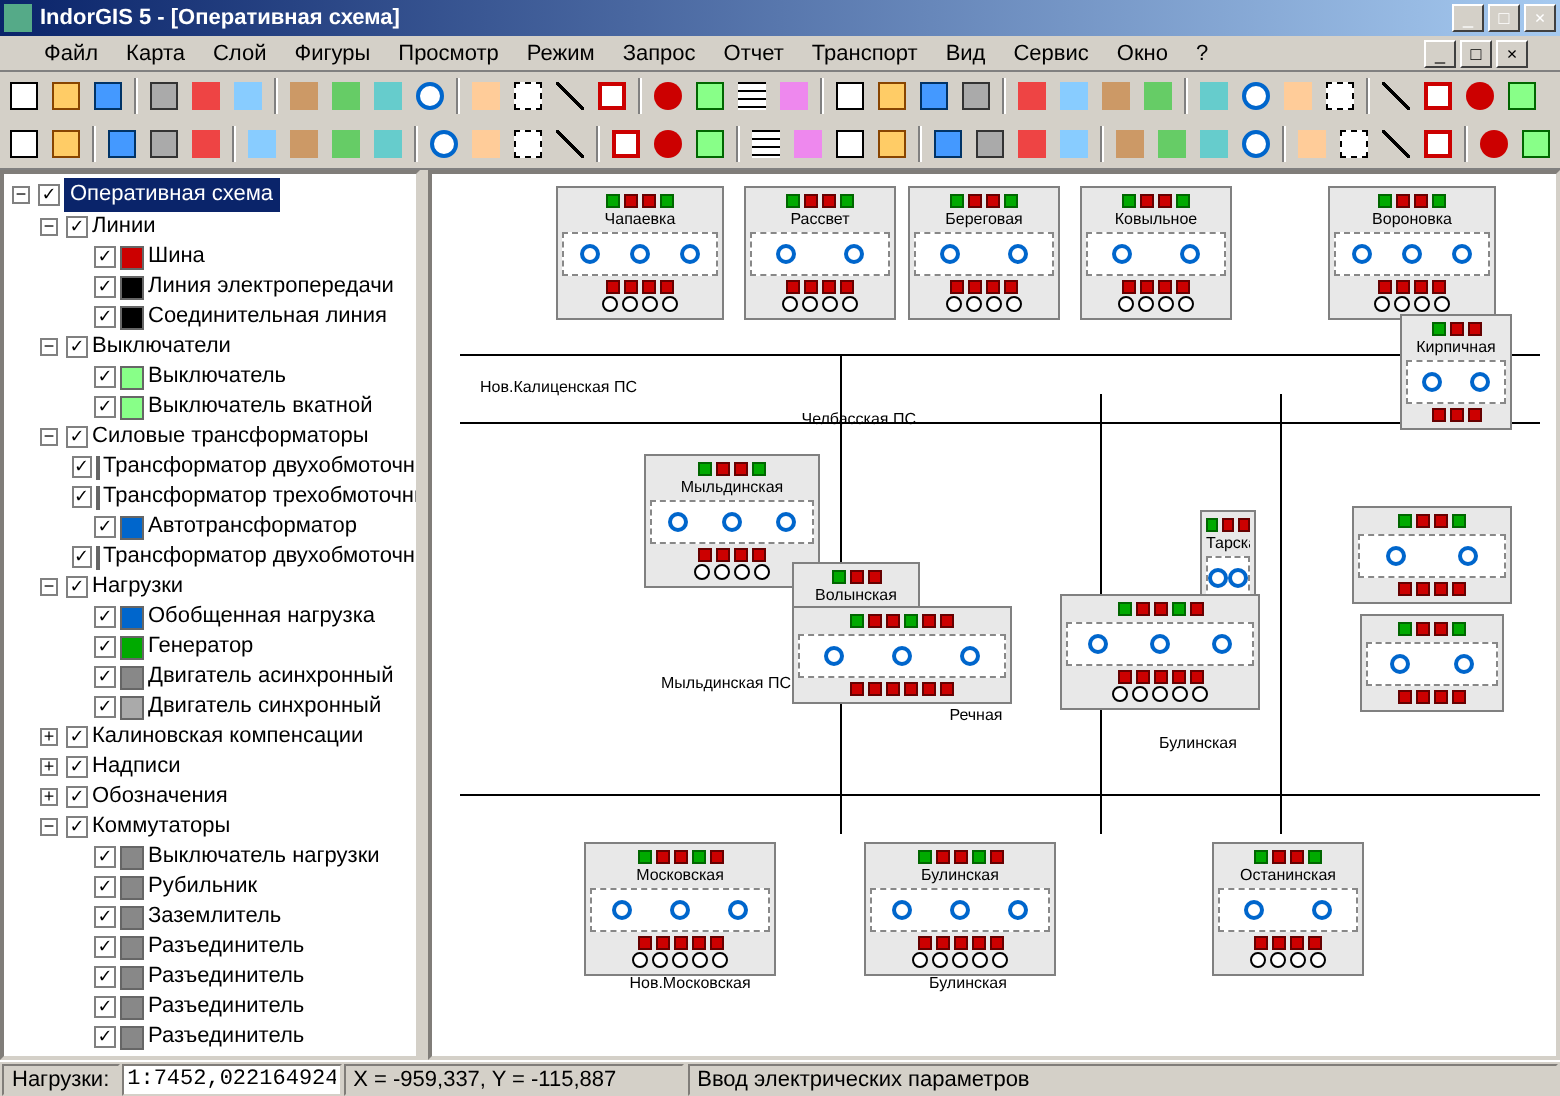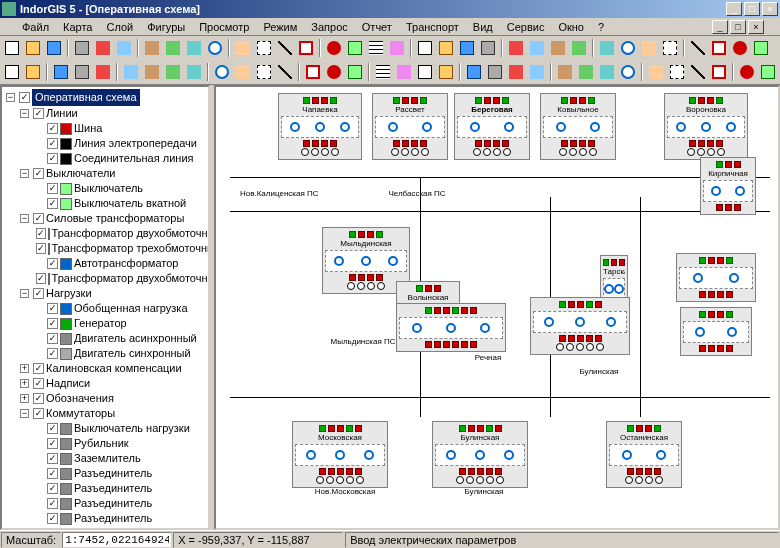--- a/index.html
+++ b/index.html
@@ -554,21 +554,21 @@
           <div class="sq r"></div>
           <div class="sq r"></div>
         </div>
         <div class="row">
           <div class="circ"></div>
           <div class="circ"></div>
           <div class="circ"></div>
           <div class="circ"></div>
         </div>
       </div>
-      <div class="sub" style="left: 238px; top: 6px; width: 76px; font-weight: bold;">
+      <div class="sub" style="left: 238px; top: 6px; width: 76px;">
         <div class="row">
           <div class="sq g"></div>
           <div class="sq r"></div>
           <div class="sq r"></div>
           <div class="sq g"></div>
         </div>
         <div class="sublbl">Береговая</div>
         <div class="main">
           <div class="coil"></div>
           <div class="coil"></div>
@@ -648,21 +648,21 @@
           <div class="coil"></div>
           <div class="coil"></div>
         </div>
         <div class="row">
           <div class="sq r"></div>
           <div class="sq r"></div>
           <div class="sq r"></div>
         </div>
       </div>
       <div style="position: absolute; left: 24px; top: 102px; width: 100px; font-size: 8px; text-align: left;">Нов.Калиценская ПС</div>
-      <div style="position: absolute; left: 160px; top: 102px; width: 82px; font-size: 8px; text-align: center;">Челбасская ПС</div>
+      <div style="position: absolute; left: 160px; top: 118px; width: 82px; font-size: 8px; text-align: right;">Челбасская ПС</div>
       <div class="sub" style="left: 106px; top: 140px; width: 88px;">
         <div class="row">
           <div class="sq g"></div>
           <div class="sq r"></div>
           <div class="sq r"></div>
           <div class="sq g"></div>
         </div>
         <div class="sublbl">Мыльдинская</div>
         <div class="main">
           <div class="coil"></div>
@@ -893,21 +893,21 @@
           <div class="circ"></div>
           <div class="circ"></div>
           <div class="circ"></div>
         </div>
       </div>
     </div>
 </div>
 
 <div class="statusbar">
   <div class="cell">
-      <span>Масштаб:</span>
+      <span>Нагрузки:</span>
     </div>
   <input class="scaleinput" value="1:7452,02216492455" style="">
   <div class="cell" style="flex:0 0 170px">
       <span>X = -959,337, Y = -115,887</span>
     </div>
   <div class="cell" style="flex:1">
       <span>Ввод электрических параметров</span>
     </div>
 </div>
 

